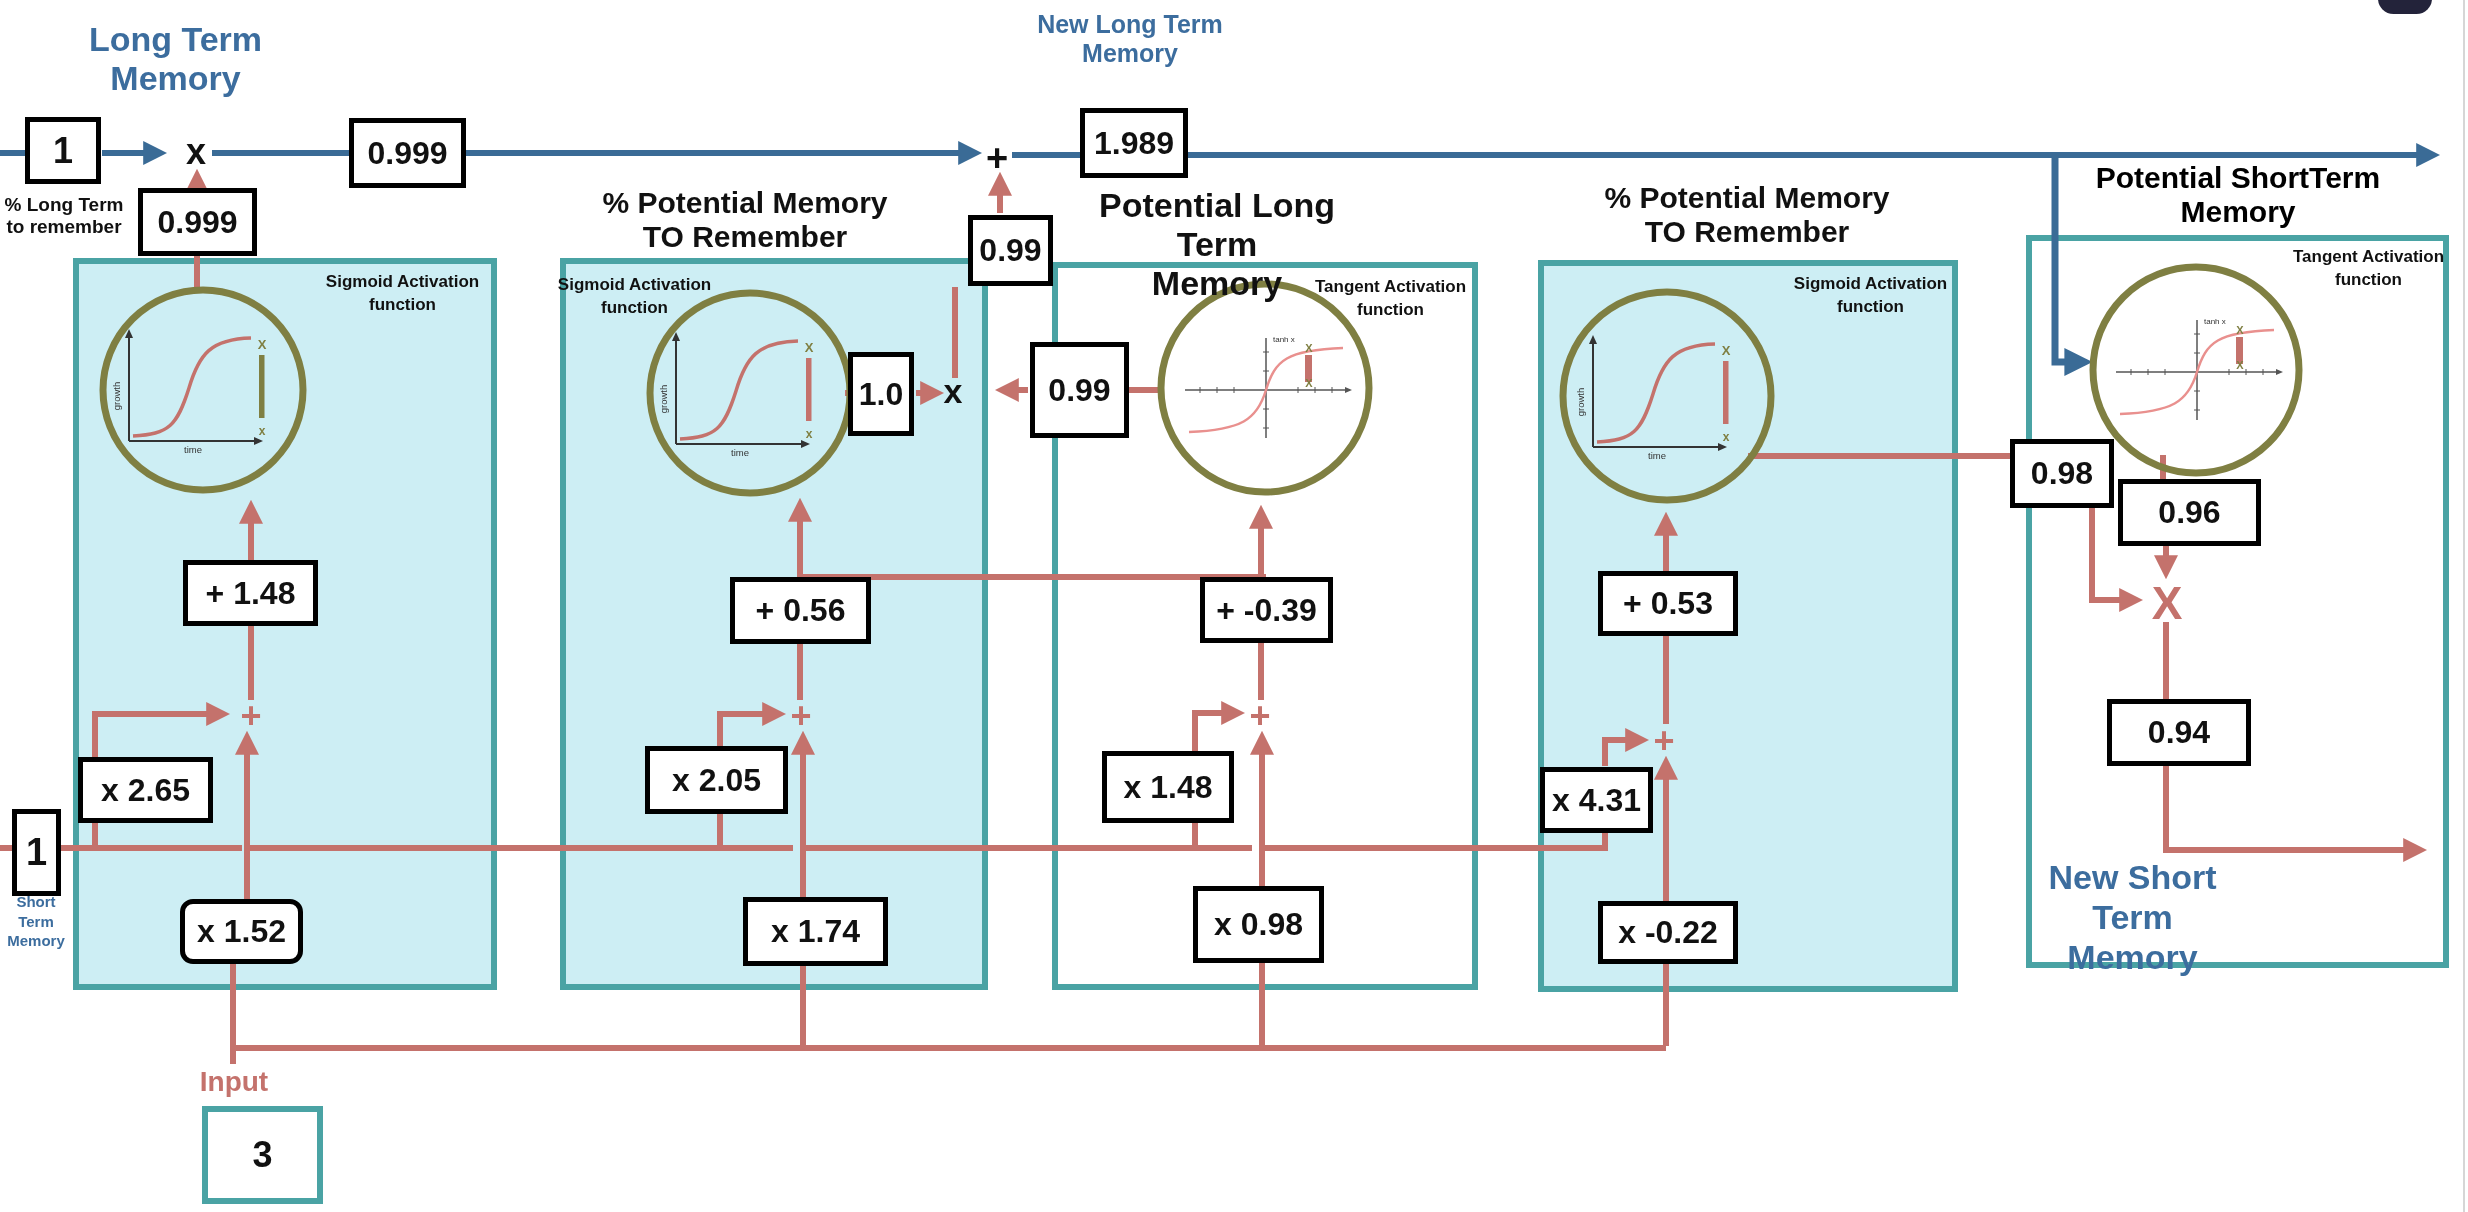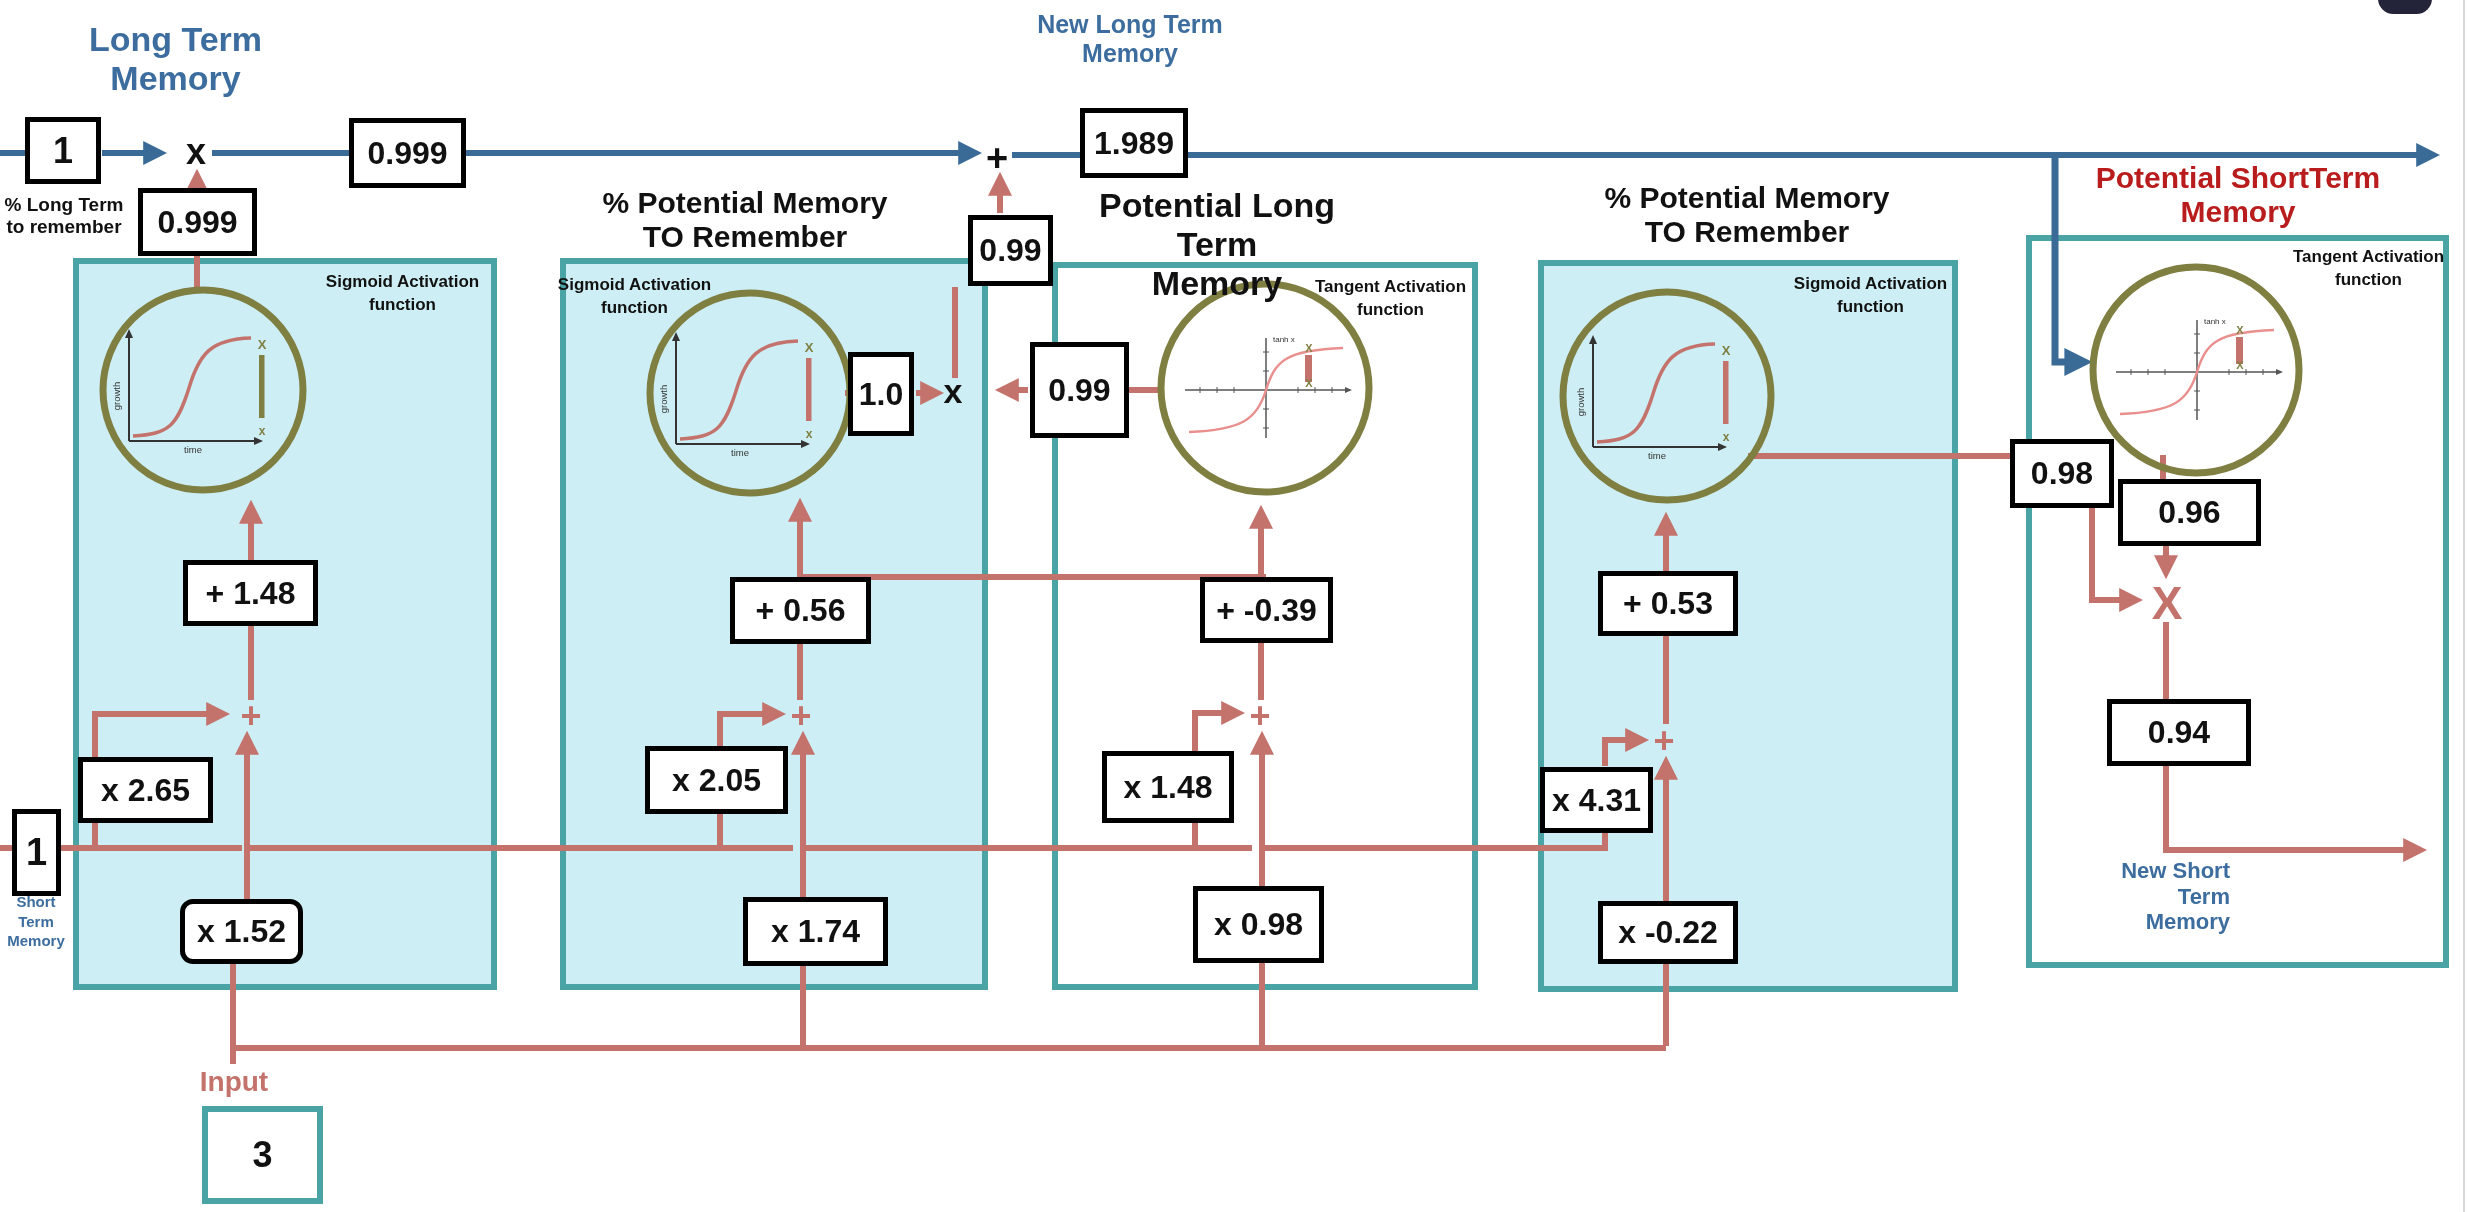--- a/index.html
+++ b/index.html
@@ -241,21 +241,21 @@
     <div>TO Remember</div>
   </div>
   <div class="lab" style="left:1067px;top:186px;width:300px;font-size:34px;color:#111;">
     <div>Potential Long Term</div>
     <div>Memory</div>
   </div>
   <div class="lab" style="left:1597px;top:181px;width:300px;font-size:30px;color:#111;">
     <div>% Potential Memory</div>
     <div>TO Remember</div>
   </div>
-  <div class="lab" style="left:2088px;top:161px;width:300px;font-size:30px;color:#b91c1c;">
+  <div class="lab" style="left:2088px;top:161px;width:300px;font-size:30px;color:#000000;">
     <div>Potential ShortTerm</div>
     <div>Memory</div>
   </div>
 
   <div class="lab" style="left:320px;top:271px;width:165px;font-size:17px;line-height:1.35;color:#111;">
     <div>Sigmoid Activation</div>
     <div>function</div>
   </div>
   <div class="lab" style="left:552px;top:274px;width:165px;font-size:17px;line-height:1.35;color:#111;">
     <div>Sigmoid Activation</div>
@@ -272,21 +272,21 @@
   <div class="lab" style="left:2286px;top:246px;width:165px;font-size:17px;line-height:1.35;color:#111;">
     <div>Tangent Activation</div>
     <div>function</div>
   </div>
 
   <div class="lab blue" style="left:4px;top:892px;width:64px;font-size:15px;line-height:1.3;">
     <div>Short</div>
     <div>Term</div>
     <div>Memory</div>
   </div>
-  <div class="lab blue" style="left:2035px;top:858px;width:195px;font-size:22px;line-height:1.17;text-align:right;">
+  <div class="lab blue" style="left:2035px;top:858px;width:195px;font-size:34px;line-height:1.17;">
     <div>New Short</div>
     <div>Term</div>
     <div>Memory</div>
   </div>
   <div class="lab red" style="left:188px;top:1066px;width:92px;font-size:28px;text-align:center;">Input</div>
 
   <div class="op" style="left:196px;top:152px;font-size:36px;color:#111;">x</div>
   <div class="op" style="left:997px;top:158px;font-size:38px;color:#111;">+</div>
   <div class="op red" style="left:251px;top:716px;font-size:36px;">+</div>
   <div class="op red" style="left:801px;top:716px;font-size:36px;">+</div>

